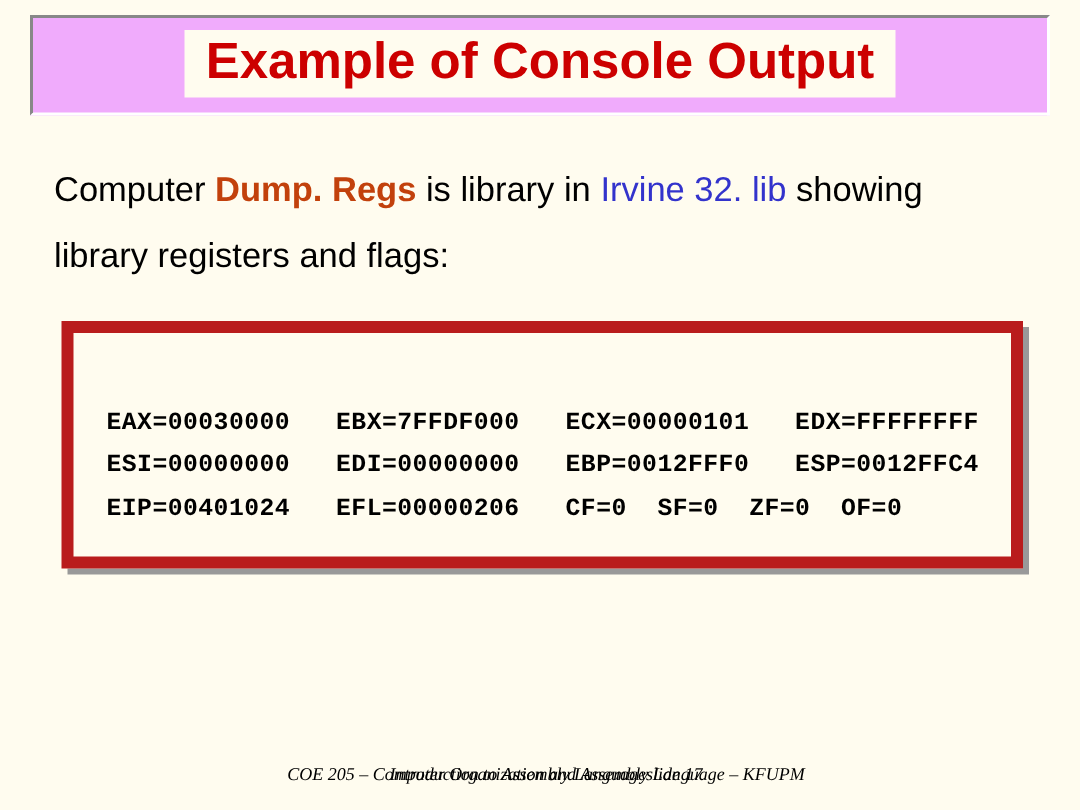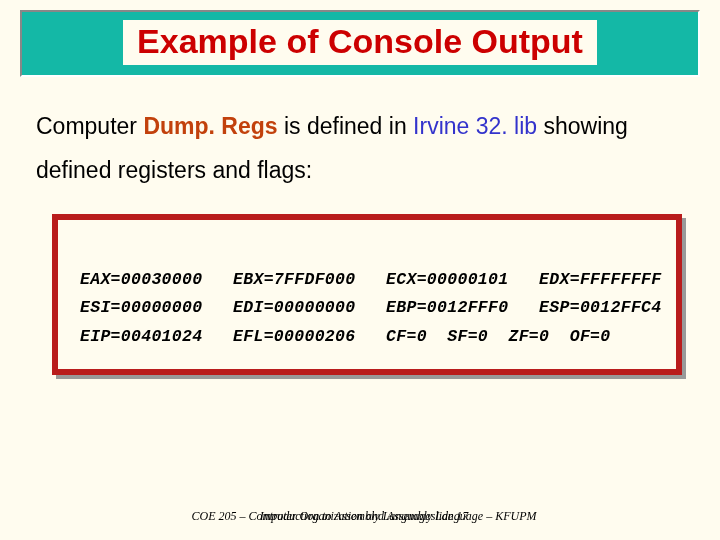--- a/index.html
+++ b/index.html
@@ -6,21 +6,21 @@
   body {
     width: 720px;
     height: 540px;
     background: #fffcef;
     font-family: Arial, sans-serif;
     position: relative;
     overflow: hidden;
   }
   .title-bar {
     margin: 10px 20px 0 20px;
-    background: #14b8a6;
+    background: #f0abfc;
     border-left: 2px solid #888;
     border-top: 2px solid #888;
     border-right: 2px solid #fff;
     border-bottom: 2px solid #fff;
     padding: 8px 0 10px 0;
     text-align: center;
   }
   .title-text {
     font-family: "Comic Sans MS", cursive, sans-serif;
     font-size: 34px;
@@ -34,32 +34,31 @@
     padding: 28px 36px 0 36px;
   }
   .line {
     font-size: 23px;
     color: #000;
     line-height: 1.9;
   }
   .proc-name { color: #c2410c; font-weight: bold; }
   .lib-name { color: #3333cc; }
   .console-box {
-    margin: 22px 2px 0 16px;
-    border: 6px solid #b91c1c;
+    margin: 22px 2px 0 5px;
+    border: 8px solid #b91c1c;
     box-shadow: 4px 4px 0 0 #999;
     background: #fffcef;
     padding: 18px 16px 18px 22px;
     font-family: "Courier New", monospace;
     font-weight: bold;
     font-size: 16.5px;
     line-height: 1.7;
     white-space: pre;
     letter-spacing: 0.3px;
-    font-style: italic;
   }
   .footer {
     position: absolute;
     bottom: 16px;
     left: 4px;
     width: 100%;
     padding: 0 28px;
     display: flex;
     justify-content: center;
     align-items: baseline;
@@ -77,23 +76,23 @@
 </style>
 </head>
 <body>
 
 <div class="title-bar">
   <span class="title-text">Example of Console Output</span>
 </div>
 
 <div class="body-area">
   <p class="line">
-    <span>Computer </span><span class="proc-name">Dump. Regs</span><span> is defined in </span><span class="lib-name">Irvine 32. lib</span><span> showing</span>
+    <span>Computer </span><span class="proc-name">Dump. Regs</span><span> is library in </span><span class="lib-name">Irvine 32. lib</span><span> showing</span>
   </p>
-  <p class="line">defined registers and flags:</p>
+  <p class="line">library registers and flags:</p>
 
   <div class="console-box">
 <span>EAX=00030000   EBX=7FFDF000   ECX=00000101   EDX=FFFFFFFF</span>
 <span>ESI=00000000   EDI=00000000   EBP=0012FFF0   ESP=0012FFC4</span>
 <span>EIP=00401024   EFL=00000206   CF=0  SF=0  ZF=0  OF=0</span></div>
 </div>
 
 <div class="footer">
   <span>Introduction to Assembly Language</span>
   <span class="footer-center">COE 205 – Computer Organization and Assembly Language – KFUPM</span>

